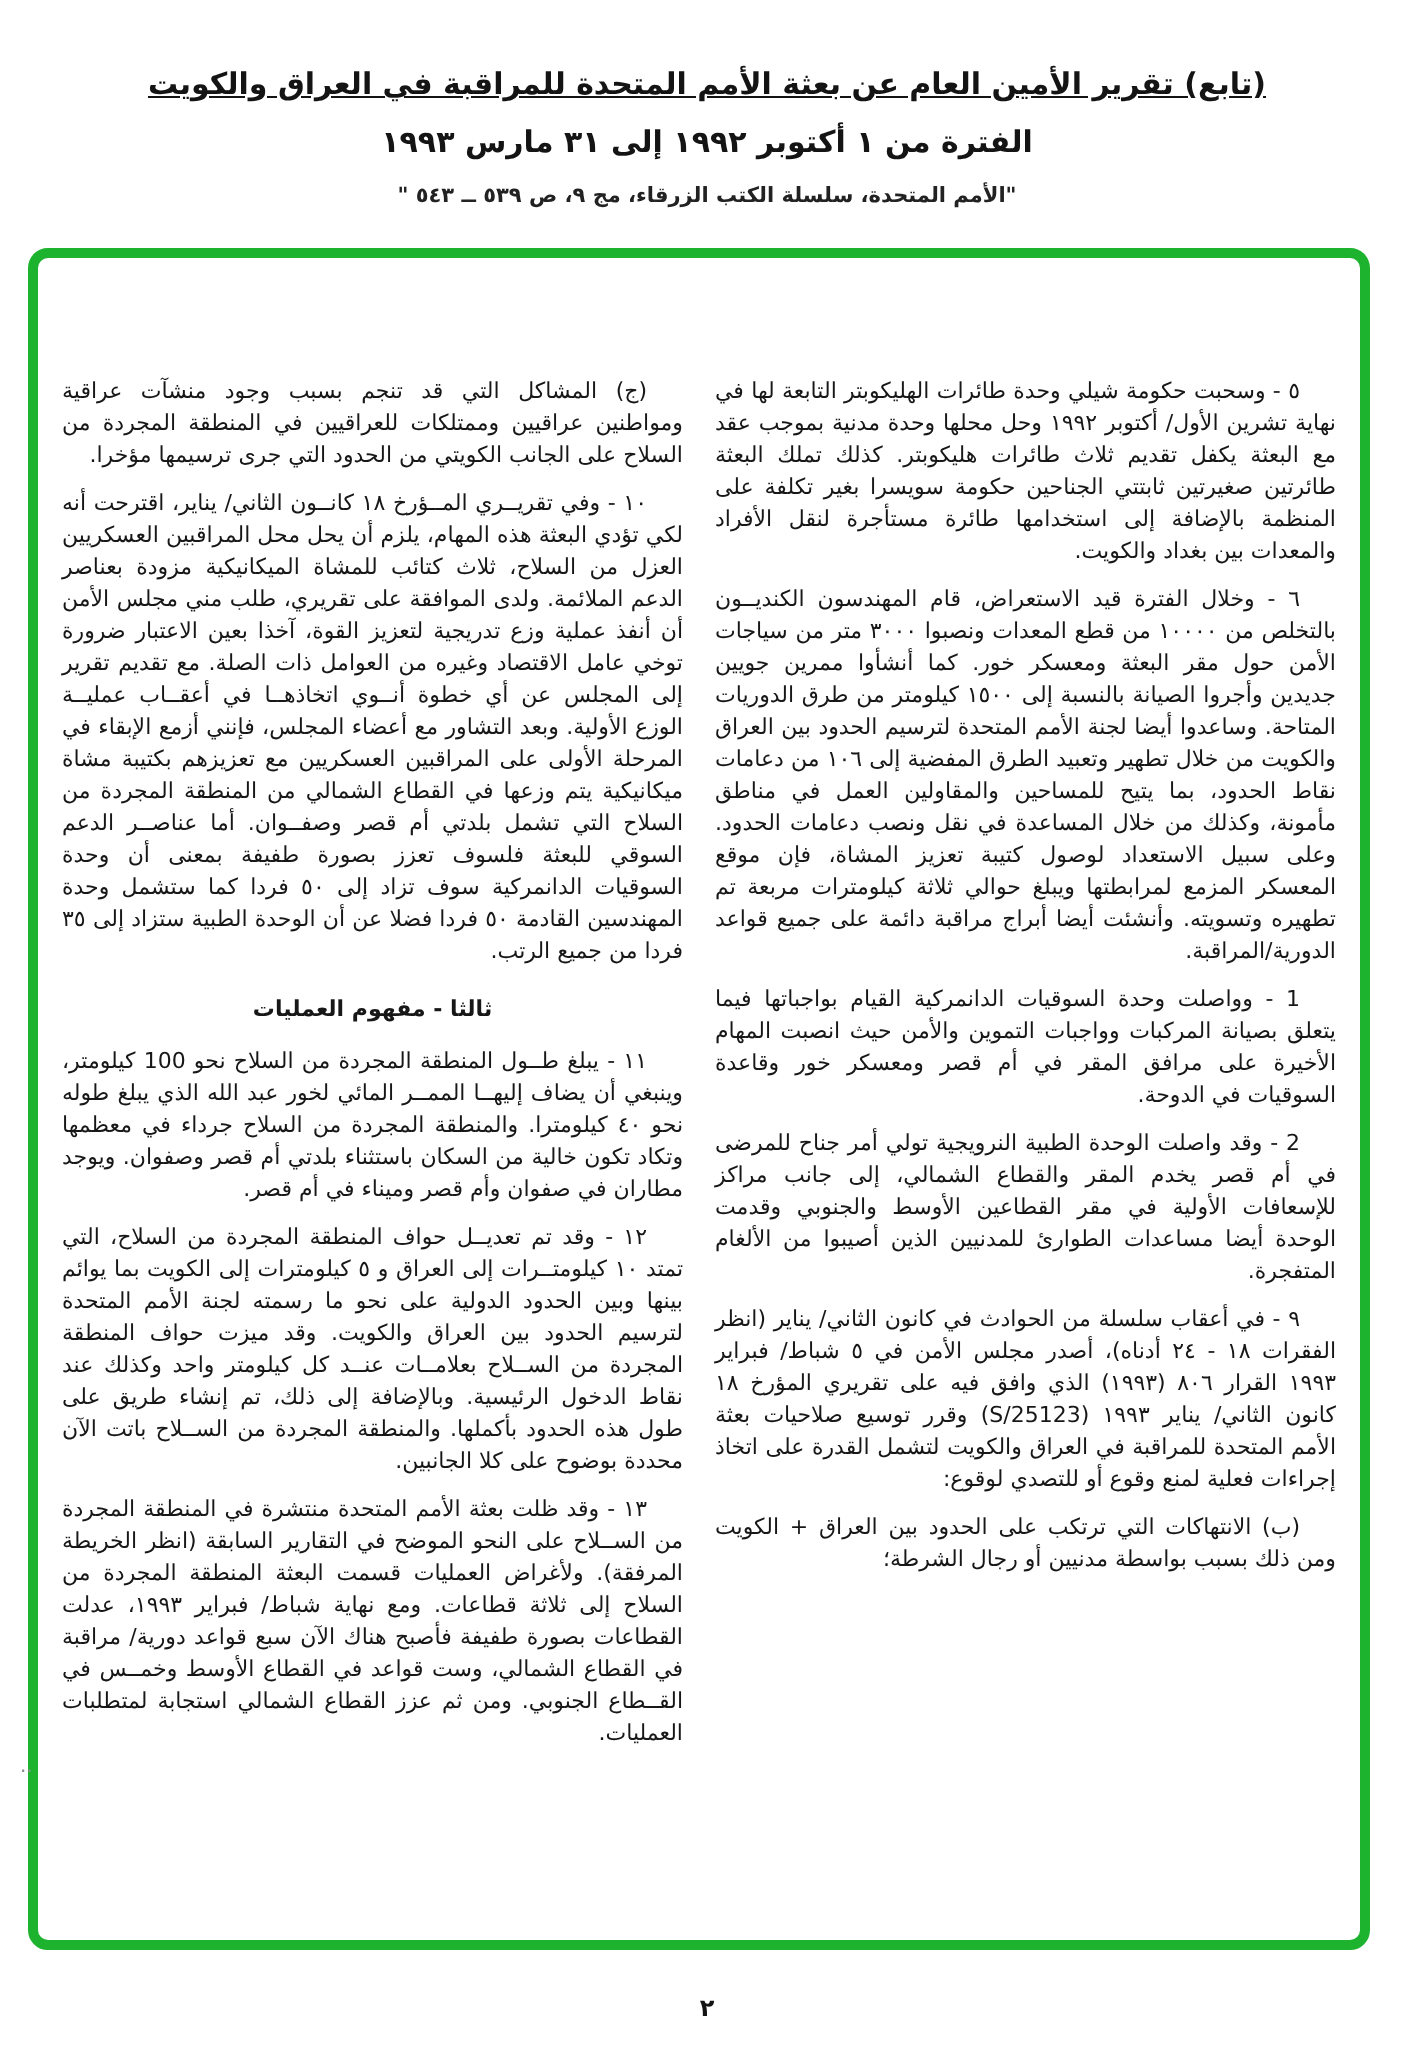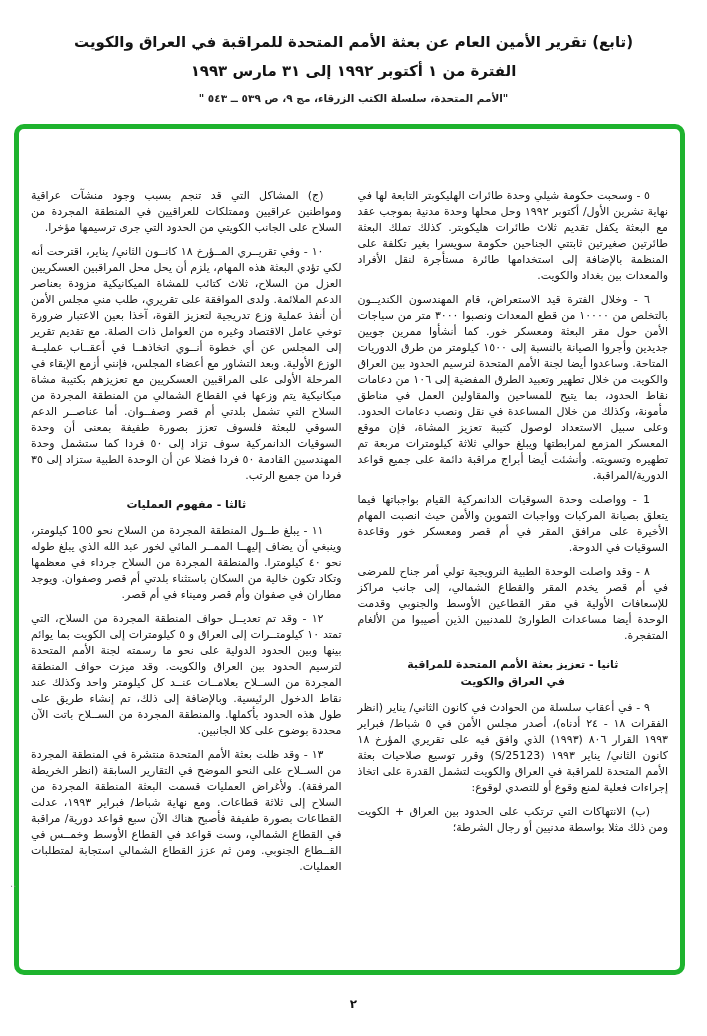--- a/index.html
+++ b/index.html
@@ -16,21 +16,21 @@
     color: #141414;
     direction: rtl;
     overflow: hidden;
   }
   
   .doc-header {
     padding-top: 32px;
     text-align: center;
     font-weight: bold;
   }
-  .doc-title   { font-size: 15px; line-height: 20px; }
+  .doc-title   { font-size: 15px; line-height: 20px; text-decoration: underline; }
   .doc-period  { font-size: 15px; line-height: 20px; margin-top: 9px; }
   .doc-source  { font-size: 10.5px; line-height: 14px; margin-top: 10px; font-weight: bold; color: #222; }
   
   .content-box {
     position: absolute;
     top: 124px;
     left: 14px;
     width: 671px;
     height: 851px;
     border: 5px solid #1eb32e;
@@ -95,27 +95,23 @@
     <div class="doc-source">"الأمم المتحدة، سلسلة الكتب الزرقاء، مج ٩، ص ٥٣٩ ــ ٥٤٣ "</div>
   </div>
 
   <div class="content-box">
     <div class="columns">
 
       <div class="col">
         <p>٥ - وسحبت حكومة شيلي وحدة طائرات الهليكوبتر التابعة لها في نهاية تشرين الأول/ أكتوبر ١٩٩٢ وحل محلها وحدة مدنية بموجب عقد مع البعثة يكفل تقديم ثلاث طائرات هليكوبتر. كذلك تملك البعثة طائرتين صغيرتين ثابتتي الجناحين حكومة سويسرا بغير تكلفة على المنظمة بالإضافة إلى استخدامها طائرة مستأجرة لنقل الأفراد والمعدات بين بغداد والكويت.</p>
         <p>٦ - وخلال الفترة قيد الاستعراض، قام المهندسون الكنديــون بالتخلص من ١٠٠٠٠ من قطع المعدات ونصبوا ٣٠٠٠ متر من سياجات الأمن حول مقر البعثة ومعسكر خور. كما أنشأوا ممرين جويين جديدين وأجروا الصيانة بالنسبة إلى ١٥٠٠ كيلومتر من طرق الدوريات المتاحة. وساعدوا أيضا لجنة الأمم المتحدة لترسيم الحدود بين العراق والكويت من خلال تطهير وتعبيد الطرق المفضية إلى ١٠٦ من دعامات نقاط الحدود، بما يتيح للمساحين والمقاولين العمل في مناطق مأمونة، وكذلك من خلال المساعدة في نقل ونصب دعامات الحدود. وعلى سبيل الاستعداد لوصول كتيبة تعزيز المشاة، فإن موقع المعسكر المزمع لمرابطتها ويبلغ حوالي ثلاثة كيلومترات مربعة تم تطهيره وتسويته. وأنشئت أيضا أبراج مراقبة دائمة على جميع قواعد الدورية/المراقبة.</p>
         <p>1 - وواصلت وحدة السوقيات الدانمركية القيام بواجباتها فيما يتعلق بصيانة المركبات وواجبات التموين والأمن حيث انصبت المهام الأخيرة على مرافق المقر في أم قصر ومعسكر خور وقاعدة السوقيات في الدوحة.</p>
-        <p>٨ - وقد واصلت الوحدة الطبية النرويجية تولي أمر جناح للمرضى في أم قصر يخدم المقر والقطاع الشمالي، إلى جانب مراكز للإسعافات الأولية في مقر القطاعين الأوسط والجنوبي وقدمت الوحدة أيضا مساعدات الطوارئ للمدنيين الذين أصيبوا من الألغام المتفجرة.</p>
-        <div class="section-heading">
-          <span class="heading-line">ثانيا - تعزيز بعثة الأمم المتحدة للمراقبة</span>
-          <span class="heading-line">في العراق والكويت</span>
-        </div>
+        <p>2 - وقد واصلت الوحدة الطبية النرويجية تولي أمر جناح للمرضى في أم قصر يخدم المقر والقطاع الشمالي، إلى جانب مراكز للإسعافات الأولية في مقر القطاعين الأوسط والجنوبي وقدمت الوحدة أيضا مساعدات الطوارئ للمدنيين الذين أصيبوا من الألغام المتفجرة.</p>
         <p>٩ - في أعقاب سلسلة من الحوادث في كانون الثاني/ يناير (انظر الفقرات ١٨ - ٢٤ أدناه)، أصدر مجلس الأمن في ٥ شباط/ فبراير ١٩٩٣ القرار ٨٠٦ (١٩٩٣) الذي وافق فيه على تقريري المؤرخ ١٨ كانون الثاني/ يناير ١٩٩٣ (S/25123) وقرر توسيع صلاحيات بعثة الأمم المتحدة للمراقبة في العراق والكويت لتشمل القدرة على اتخاذ إجراءات فعلية لمنع وقوع أو للتصدي لوقوع:</p>
-        <p>(ب) الانتهاكات التي ترتكب على الحدود بين العراق + الكويت ومن ذلك مثلا بواسطة مدنيين أو رجال الشرطة؛</p>
+        <p>(ب) الانتهاكات التي ترتكب على الحدود بين العراق + الكويت ومن ذلك بسبب بواسطة مدنيين أو رجال الشرطة؛</p>
       </div>
 
       <div class="col">
         <p>(ج) المشاكل التي قد تنجم بسبب وجود منشآت عراقية ومواطنين عراقيين وممتلكات للعراقيين في المنطقة المجردة من السلاح على الجانب الكويتي من الحدود التي جرى ترسيمها مؤخرا.</p>
         <p>١٠ - وفي تقريــري المــؤرخ ١٨ كانــون الثاني/ يناير، اقترحت أنه لكي تؤدي البعثة هذه المهام، يلزم أن يحل محل المراقبين العسكريين العزل من السلاح، ثلاث كتائب للمشاة الميكانيكية مزودة بعناصر الدعم الملائمة. ولدى الموافقة على تقريري، طلب مني مجلس الأمن أن أنفذ عملية وزع تدريجية لتعزيز القوة، آخذا بعين الاعتبار ضرورة توخي عامل الاقتصاد وغيره من العوامل ذات الصلة. مع تقديم تقرير إلى المجلس عن أي خطوة أنــوي اتخاذهــا في أعقــاب عمليــة الوزع الأولية. وبعد التشاور مع أعضاء المجلس، فإنني أزمع الإبقاء في المرحلة الأولى على المراقبين العسكريين مع تعزيزهم بكتيبة مشاة ميكانيكية يتم وزعها في القطاع الشمالي من المنطقة المجردة من السلاح التي تشمل بلدتي أم قصر وصفــوان. أما عناصــر الدعم السوقي للبعثة فلسوف تعزز بصورة طفيفة بمعنى أن وحدة السوقيات الدانمركية سوف تزاد إلى ٥٠ فردا كما ستشمل وحدة المهندسين القادمة ٥٠ فردا فضلا عن أن الوحدة الطبية ستزاد إلى ٣٥ فردا من جميع الرتب.</p>
         <div class="section-heading">
           <span class="heading-line">ثالثا - مفهوم العمليات</span>
         </div>
         <p>١١ - يبلغ طــول المنطقة المجردة من السلاح نحو 100 كيلومتر، وينبغي أن يضاف إليهــا الممــر المائي لخور عبد الله الذي يبلغ طوله نحو ٤٠ كيلومترا. والمنطقة المجردة من السلاح جرداء في معظمها وتكاد تكون خالية من السكان باستثناء بلدتي أم قصر وصفوان. ويوجد مطاران في صفوان وأم قصر وميناء في أم قصر.</p>
         <p>١٢ - وقد تم تعديــل حواف المنطقة المجردة من السلاح، التي تمتد ١٠ كيلومتــرات إلى العراق و ٥ كيلومترات إلى الكويت بما يوائم بينها وبين الحدود الدولية على نحو ما رسمته لجنة الأمم المتحدة لترسيم الحدود بين العراق والكويت. وقد ميزت حواف المنطقة المجردة من الســلاح بعلامــات عنــد كل كيلومتر واحد وكذلك عند نقاط الدخول الرئيسية. وبالإضافة إلى ذلك، تم إنشاء طريق على طول هذه الحدود بأكملها. والمنطقة المجردة من الســلاح باتت الآن محددة بوضوح على كلا الجانبين.</p>

